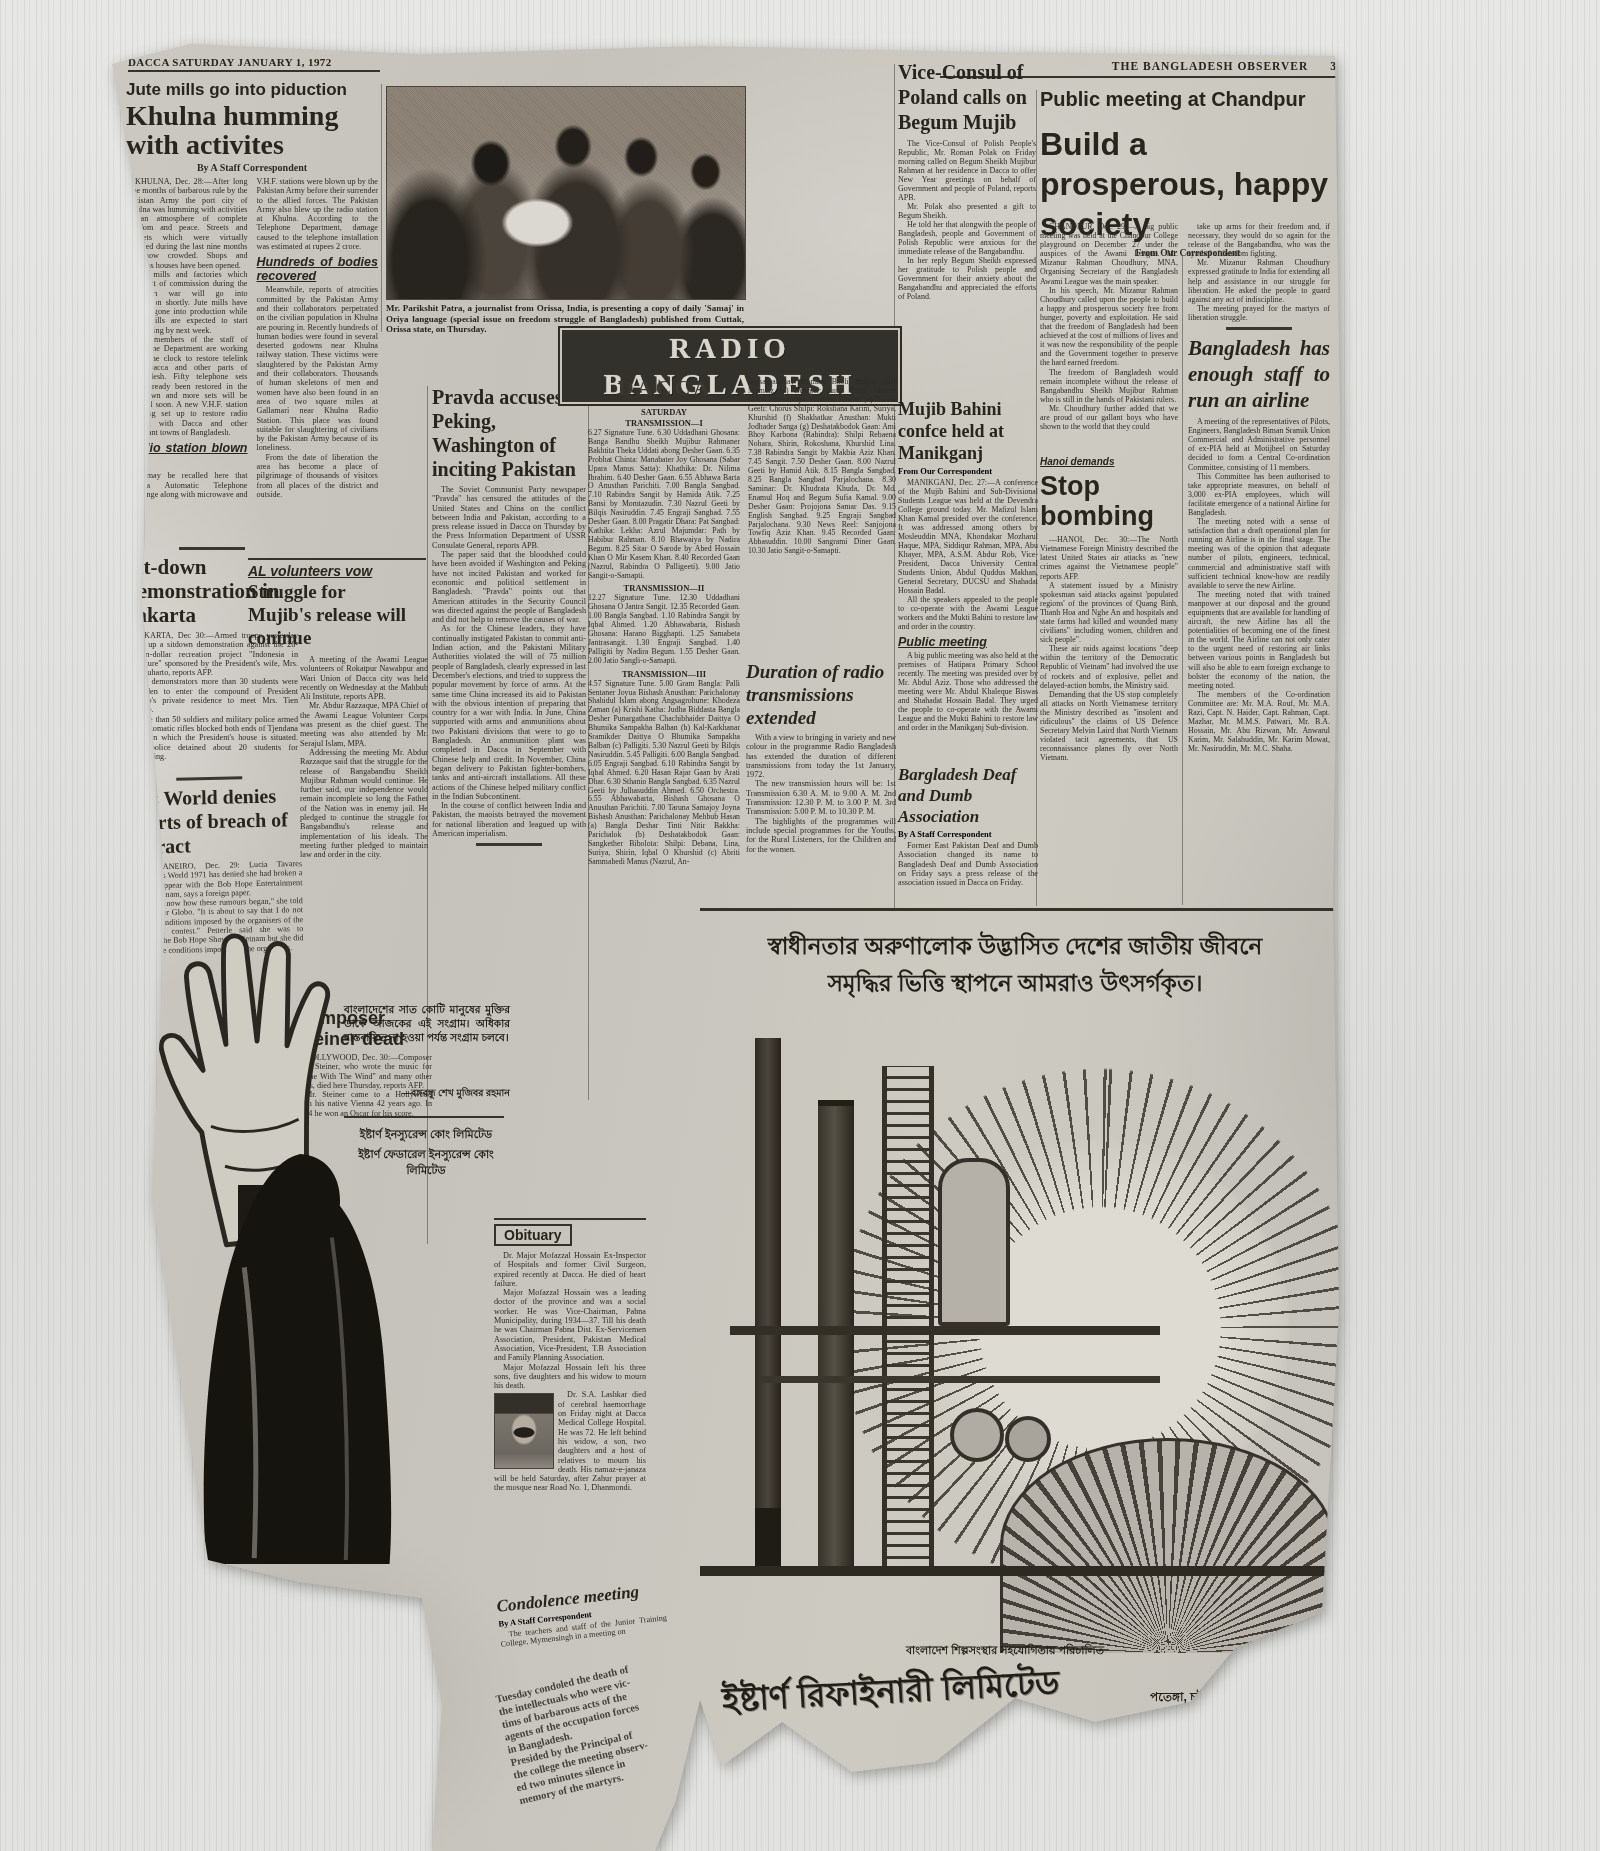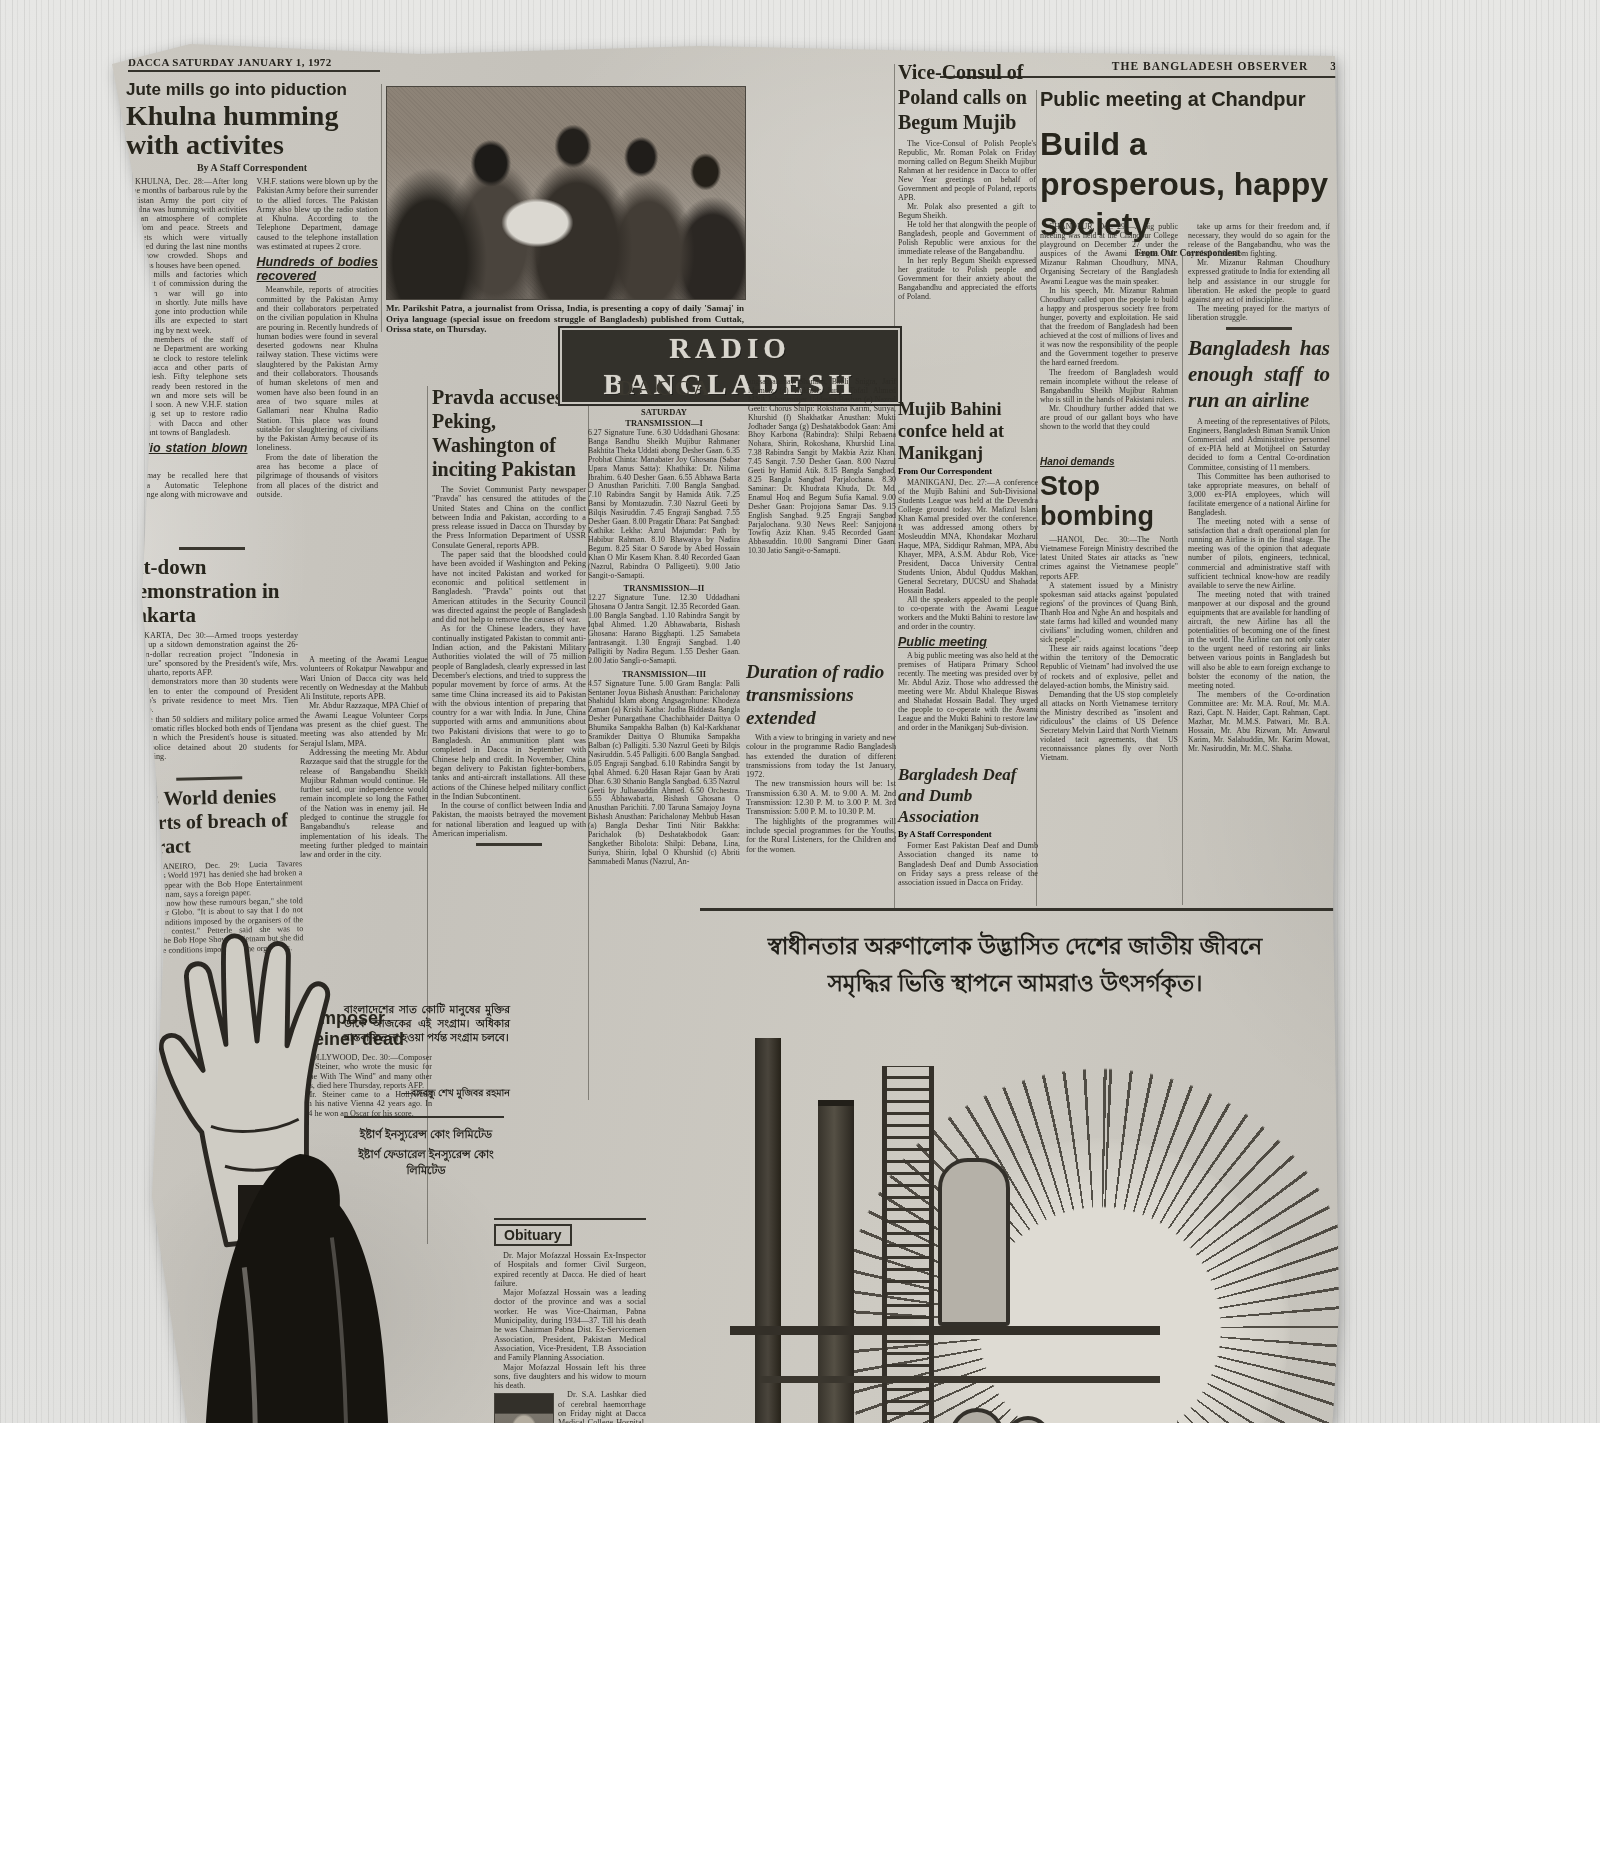--- a/index.html
+++ b/index.html
@@ -1,16 +1,16 @@
 <!DOCTYPE html>
 <html><head>
 <meta charset="utf-8">
 <style>
   html,body{margin:0;padding:0;}
-  #scene{position:relative;width:1600px;height:1423px;overflow:hidden;
+  #scene{position:relative;width:1600px;height:1851px;overflow:hidden;
     background:
       repeating-linear-gradient(90deg, rgba(110,110,108,.14) 0 1px, transparent 1px 5px, rgba(130,130,128,.10) 5px 6px, transparent 6px 12px),
       linear-gradient(180deg,#e7e7e5,#dcdcda 60%,#e2e2e0);}
   #paper-wrap{position:absolute;inset:0;filter:drop-shadow(3px 4px 7px rgba(50,50,48,.4));}
   #paper{position:absolute;inset:0;
     clip-path:polygon(112px 64px,190px 44px,420px 54px,700px 46px,980px 52px,1335px 56px,
       1340px 420px,1333px 900px,1339px 1310px,1322px 1612px,1235px 1648px,1190px 1702px,
       1095px 1722px,1015px 1698px,935px 1762px,852px 1772px,782px 1722px,722px 1766px,
       700px 1700px,676px 1800px,655px 1851px,432px 1851px,442px 1705px,422px 1598px,
       298px 1582px,208px 1560px,184px 1402px,152px 1196px,166px 902px,142px 598px,156px 300px);
@@ -113,20 +113,25 @@
 
   <div class="art" style="left:120px;top:772px;width:182px;transform:rotate(-1.2deg)">
     <div class="sep"></div>
     <div class="hs" style="font-size:20px;line-height:24px">Miss World denies reports of breach of contract</div>
     <div class="bd" style="margin-top:4px">
       <p>RIO-DE-JANEIRO, Dec. 29: Lucia Tavares Petterle, Miss World 1971 has denied she had broken a contract to appear with the Bob Hope Entertainment troupe in Vietnam, says a foreign paper.</p>
       <p>"I do not know how these rumours began," she told the newspaper Globo. "It is about to say that I do not accept the conditions imposed by the organisers of the Miss World contest." Petterle said she was to accompany the Bob Hope Show in Vietnam but she did not refuse the conditions imposed by the organisers.</p>
     </div>
   </div>
 
+  <div class="art" style="left:248px;top:558px;width:178px">
+    <div style="height:2px;background:#34322b;margin-bottom:3px"></div>
+    <div class="sub" style="font-size:14px">AL volunteers vow</div>
+    <div class="hs" style="font-size:19px;line-height:23px;width:160px">Struggle for Mujib's release will coninue</div>
+  </div>
   <div class="art bd" style="left:300px;top:655px;width:128px">
     <p>A meeting of the Awami League volunteers of Rokatpur Nawabpur and Wari Union of Dacca city was held recently on Wednesday at the Mahbub Ali Institute, reports APB.</p>
     <p>Mr. Abdur Razzaque, MPA Chief of the Awami League Volunteer Corps was present as the chief guest. The meeting was also attended by Mr. Serajul Islam, MPA.</p>
     <p>Addressing the meeting Mr. Abdur Razzaque said that the struggle for the release of Bangabandhu Sheikh Mujibur Rahman would continue. He further said, our independence would remain incomplete so long the Father of the Nation was in enemy jail. He pledged to continue the struggle for Bangabandhu's release and implementation of his ideals. The meeting further pledged to maintain law and order in the city.</p>
   </div>
 
   <div class="art" style="left:296px;top:1008px;width:136px">
     <div class="ha" style="font-size:18px;line-height:21px">Composer Steiner dead</div>
     <div class="bd" style="margin-top:3px">
       <p>HOLLYWOOD, Dec. 30:—Composer Max Steiner, who wrote the music for "Gone With The Wind" and many other films, died here Thursday, reports AFP.</p>

